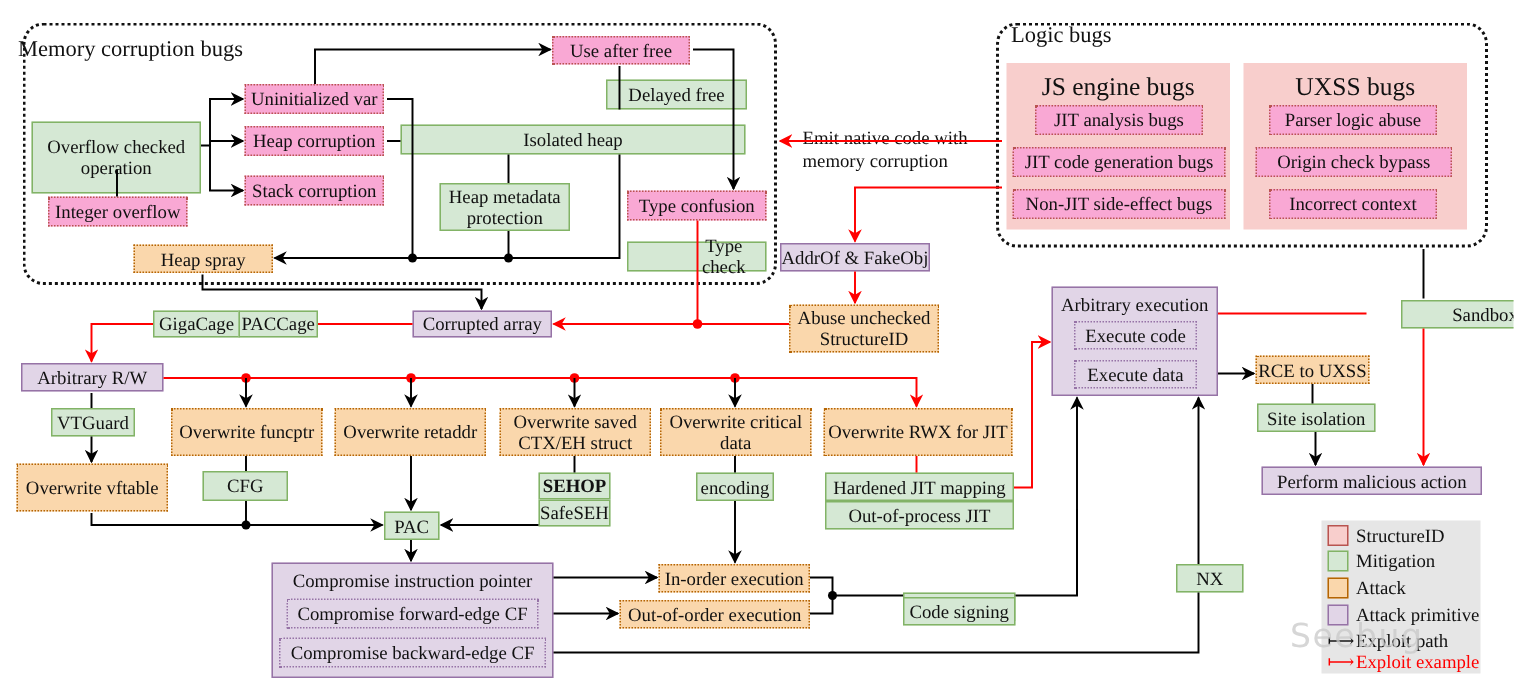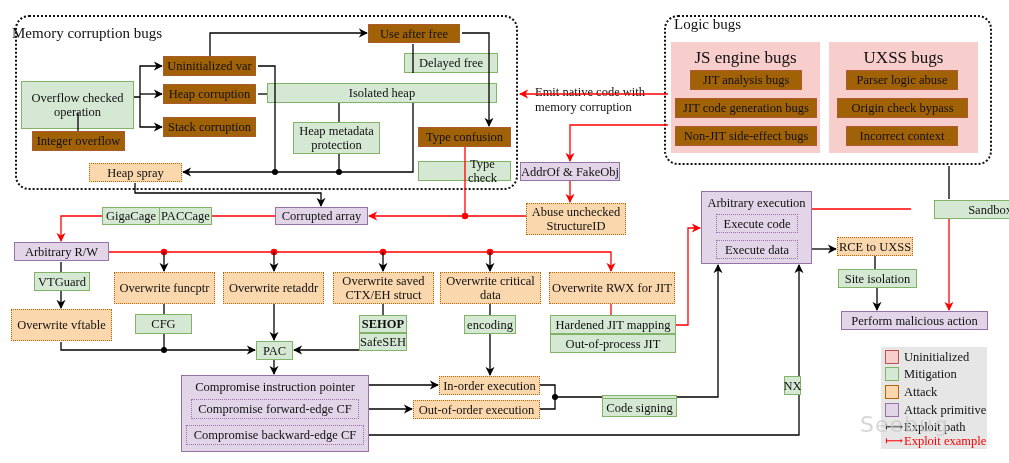--- a/index.html
+++ b/index.html
@@ -1,20 +1,20 @@
 <!DOCTYPE html>
 <html><head>
 <meta charset="utf-8">
 <style>
   html, body { margin:0; padding:0; background:#ffffff; }
   body { width:1009px; height:463px; position:relative; overflow:hidden;
          font-family:"Liberation Serif", "DejaVu Serif", serif; color:#111; }
   .n { position:absolute; box-sizing:border-box; display:flex; align-items:center;
        justify-content:center; text-align:center; font-size:12.5px; line-height:14px; }
-  .vuln { background:#a16207; border:1.6px dotted #b85450; }
+  .vuln { background:#f9a8d4; border:1.6px dotted #b85450; }
   .mit  { background:#d5e8d4; border:1.6px solid #82b366; }
   .att  { background:#fad7ac; border:1.6px dotted #b46504; }
   .prim { background:#e1d5e7; border:1.6px solid #9673a6; }
   .primsub { background:#e1d5e7; border:1.4px dotted #9673a6; }
   .group { position:absolute; box-sizing:border-box; border:2px dotted #111; border-radius:14px; }
   .gtitle { position:absolute; font-size:15px; }
   .panel { position:absolute; background:#f8cecc; box-sizing:border-box; }
   .ptitle { position:absolute; width:100%; text-align:center; font-size:17px; }
   .lbl { position:absolute; font-size:12.5px; text-align:left; line-height:15px; }
   svg#wires { position:absolute; left:0; top:0; }
@@ -85,21 +85,21 @@
 <div class="n prim" style="left:181px;top:375px;width:188px;height:77px;align-items:flex-start;">
   <span style="margin-top:4px;">Compromise instruction pointer</span>
 </div>
 <div class="n primsub" style="left:191px;top:399px;width:168px;height:20px;">Compromise forward-edge CF</div>
 <div class="n primsub" style="left:186px;top:425px;width:178px;height:20px;">Compromise backward-edge CF</div>
 
 <div class="n att" style="left:439px;top:376px;width:101px;height:19px;">In-order execution</div>
 <div class="n att" style="left:413px;top:400px;width:127px;height:19px;">Out-of-order execution</div>
 <div class="n mit" style="left:602px;top:379px;width:75px;height:19px;margin-top:16px;">ACG</div>
 <div class="n mit" style="left:602px;top:398px;width:75px;height:19px;">Code signing</div>
-<div class="n mit" style="left:784px;top:376px;width:17px;height:19px;">NX</div>
+<div class="n mit" style="left:784px;top:376px;width:45px;height:19px;">NX</div>
 
 <div class="n prim" style="left:701px;top:191px;width:111px;height:73px;align-items:flex-start;">
   <span style="margin-top:4px;">Arbitrary execution</span>
 </div>
 <div class="n primsub" style="left:716px;top:214px;width:82px;height:19px;">Execute code</div>
 <div class="n primsub" style="left:716px;top:240px;width:82px;height:19px;">Execute data</div>
 <div class="n att" style="left:837px;top:237px;width:76px;height:19px;">RCE to UXSS</div>
 <div class="n mit" style="left:838px;top:269px;width:79px;height:19px;">Site isolation</div>
 <div class="n mit" style="left:934px;top:200px;width:80px;height:19px;padding-left:32px;">Sandbox</div>
 <div class="n prim" style="left:841px;top:311px;width:147px;height:19px;">Perform malicious action</div>
@@ -180,21 +180,21 @@
     <path d="M164,252 V271" marker-end="url(#ab)"></path>
       <path d="M274,252 V271" marker-end="url(#ab)"></path>
       <path d="M383,252 V271" marker-end="url(#ab)"></path>
       <path d="M490,252 V271" marker-end="url(#ab)"></path>
   </g>
 </svg>
 
 <div class="legend">
   <div class="lg-row" style="top:2px;">
       <span class="sw" style="background:#f8cecc;border:1px solid #b85450;"></span>
-      <span>Uninitialized</span>
+      <span>StructureID</span>
     </div>
   <div class="lg-row" style="top:19px;">
       <span class="sw" style="background:#d5e8d4;border:1px solid #82b366;"></span>
       <span>Mitigation</span>
     </div>
   <div class="lg-row" style="top:37px;">
       <span class="sw" style="background:#fad7ac;border:1px solid #b46504;"></span>
       <span>Attack</span>
     </div>
   <div class="lg-row" style="top:55px;">

